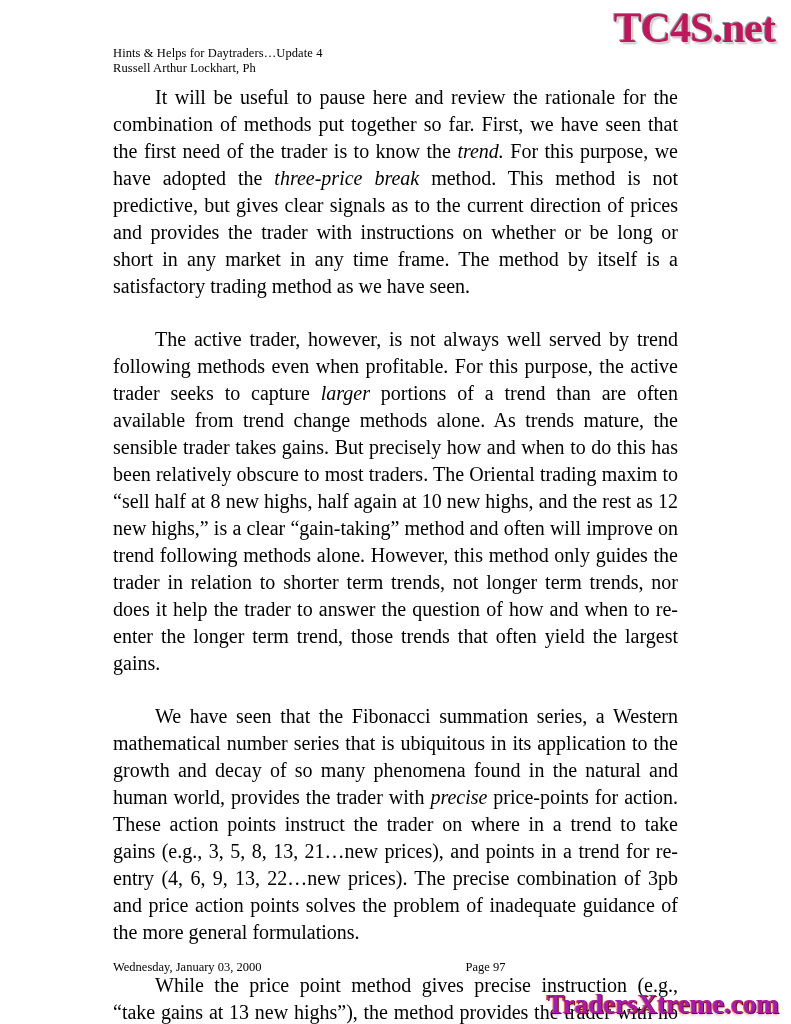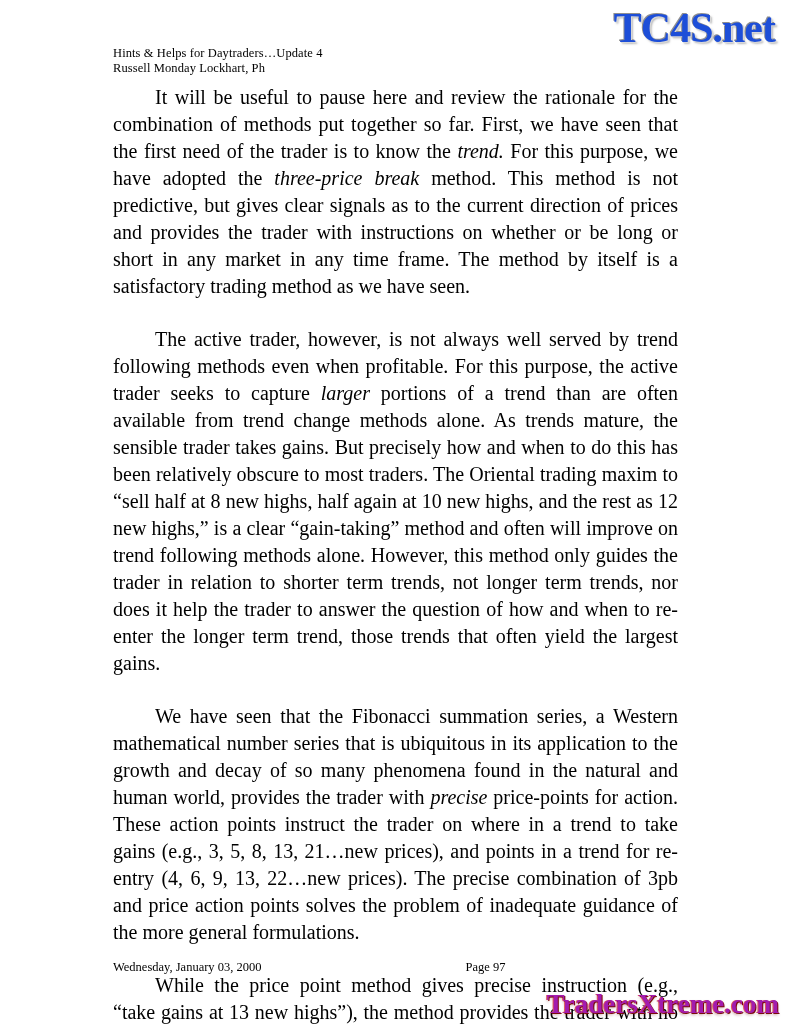--- a/index.html
+++ b/index.html
@@ -79,21 +79,21 @@
   .footer .f-center span { position: relative; left: 90px; margin-top: 27px; }
 
   
   .wm-tc4s {
     position: absolute;
     right: 16px;
     top: 4px;
     font-family: "Liberation Serif", serif;
     font-size: 42px;
     font-weight: bold;
-    color: #1d4ed8;
+    color: #be185d;
     letter-spacing: -1px;
     text-shadow:
       1px 1px 0 #d8d8d8,
       -1px -1px 0 #8f8f8f,
       2px 2px 2px rgba(120,120,120,0.5);
     white-space: nowrap;
   }
 
   .wm-dlsub {
     position: absolute;
@@ -141,21 +141,21 @@
 </style>
 </head>
 <body>
 
 <div class="page">
 
   <div class="wm-tc4s">TC4S.net</div>
 
   <div class="running-head">
     <div class="rh-left">Hints &amp; Helps for Daytraders…Update 4</div>
-    <div class="rh-right">Russell Monday Lockhart, Ph</div>
+    <div class="rh-right">Russell Arthur Lockhart, Ph</div>
   </div>
 
   <div class="body-col">
     <p class="para">It will be useful to pause here and review the rationale for the combination of methods put together so far. First, we have seen that the first need of the trader is to know the <span class="it">trend.</span> For this purpose, we have adopted the <span class="it">three-price break</span> method. This method is not predictive, but gives clear signals as to the current direction of prices and provides the trader with instructions on whether or be long or short in any market in any time frame. The method by itself is a satisfactory trading method as we have seen.</p>
     <p class="para">The active trader, however, is not always well served by trend following methods even when profitable. For this purpose, the active trader seeks to capture <span class="it">larger</span> portions of a trend than are often available from trend change methods alone. As trends mature, the sensible trader takes gains. But precisely how and when to do this has been relatively obscure to most traders. The Oriental trading maxim to “sell half at 8 new highs, half again at 10 new highs, and the rest as 12 new highs,” is a clear “gain-taking” method and often will improve on trend following methods alone. However, this method only guides the trader in relation to shorter term trends, not longer term trends, nor does it help the trader to answer the question of how and when to re-enter the longer term trend, those trends that often yield the largest gains.</p>
     <p class="para">We have seen that the Fibonacci summation series, a Western mathematical number series that is ubiquitous in its application to the growth and decay of so many phenomena found in the natural and human world, provides the trader with <span class="it">precise</span> price-points for action. These action points instruct the trader on where in a trend to take gains (e.g., 3, 5, 8, 13, 21…new prices), and points in a trend for re-entry (4, 6, 9, 13, 22…new prices). The precise combination of 3pb and price action points solves the problem of inadequate guidance of the more general formulations.</p>
     <p class="para">While the price point method gives precise instruction (e.g., “take gains at 13 new highs”), the method provides the trader with no information whatever as to the price <span class="it">level</span> where that 13th new high is likely to be. Here again the Fibonacci</p>
   </div>
 
 

